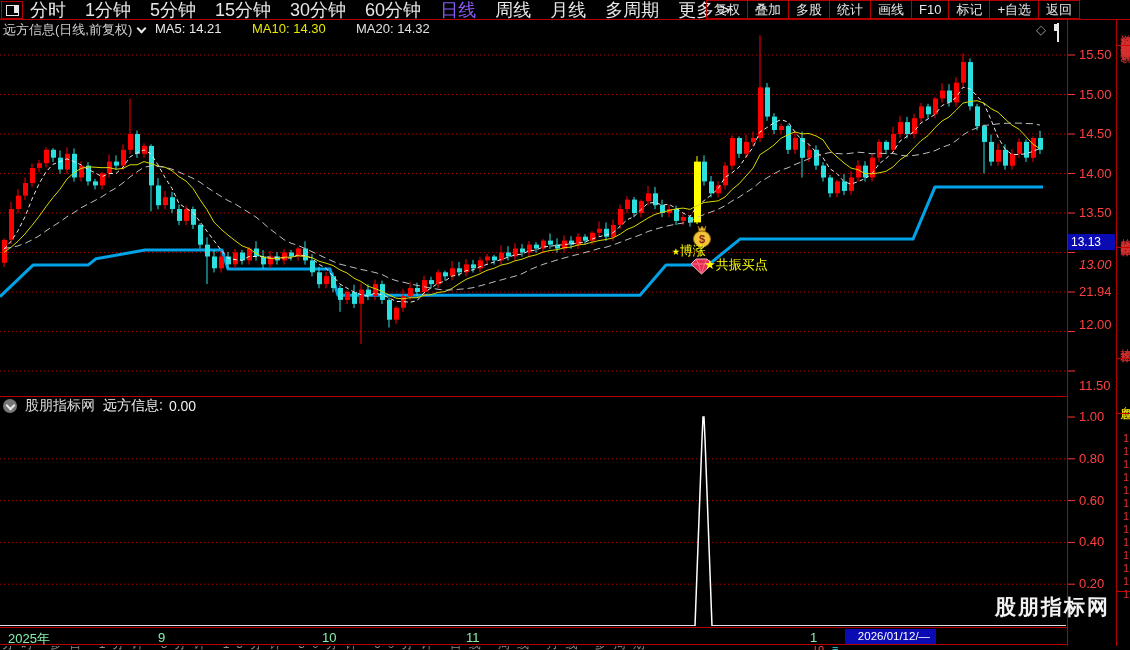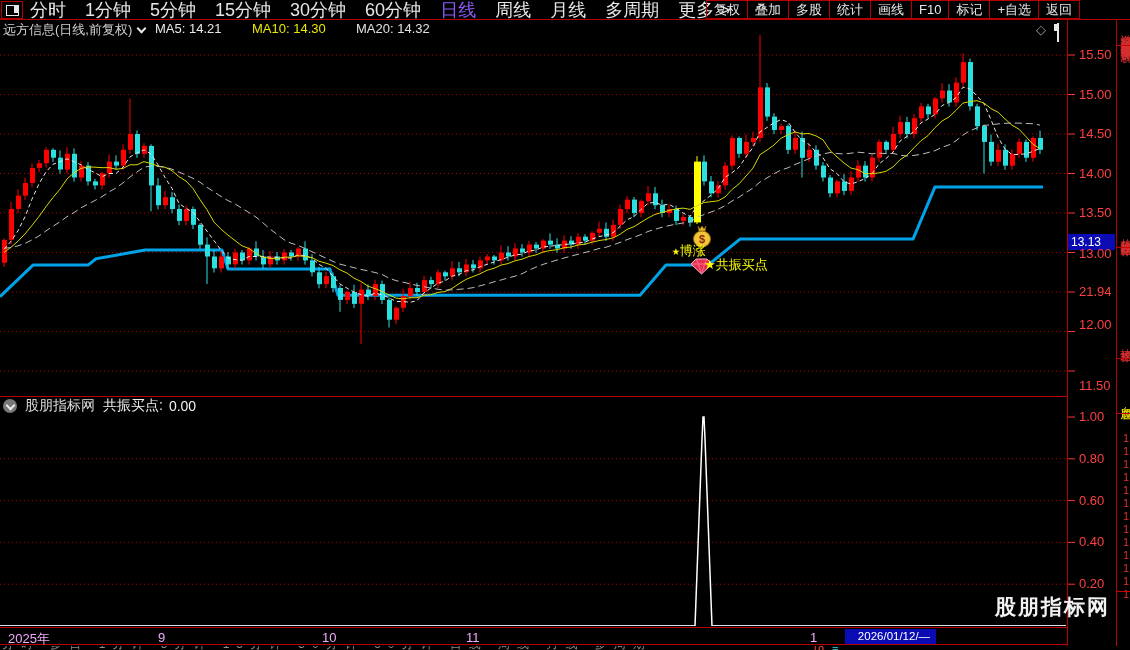--- a/index.html
+++ b/index.html
@@ -24,21 +24,21 @@
   #infobar{left:0;top:20px;width:1130px;height:18px;}
   .t13{font-size:13px;white-space:nowrap;}
   .chev-circle{width:14px;height:14px;border-radius:50%;background:#777;position:relative;}
   .chev-circle i{position:absolute;left:4px;top:3px;width:5px;height:5px;
                  border-right:2px solid #e8e8e8;border-bottom:2px solid #e8e8e8;transform:rotate(45deg);}
   .diamond-outline{color:#9a9a9a;font-size:13px;line-height:13px;}
   
   .redline{background:#b40000;}
   
   .pricelabel{position:absolute;left:1079px;color:#ff4040;font-size:13px;line-height:14px;}
-  .datelabel{position:absolute;top:630px;color:#f0abfc;font-size:13px;}
+  .datelabel{position:absolute;top:630px;color:#86efac;font-size:13px;}
   .bluebox{position:absolute;background:#0b0bb4;color:#ffffff;padding-left:7px;}
   
   #ind-header{left:3px;top:398px;height:16px;display:flex;align-items:center;gap:8px;}
   
   .sig-label{position:absolute;color:#ffff00;font-size:13px;white-space:nowrap;}
   
   #right-strip{left:1117px;top:20px;width:13px;height:630px;overflow:hidden;background:#000;}
   .vtext{position:absolute;left:3px;writing-mode:vertical-rl;text-orientation:upright;
          font-size:11px;line-height:12px;letter-spacing:1px;white-space:nowrap;}
   .strip-sep{position:absolute;left:1117px;width:13px;height:1px;background:#c80000;}
@@ -477,21 +477,21 @@
 
   <div class="abs redline" style="left:1067px;top:20px;width:1px;height:630px;"></div>
   <div class="abs redline" style="left:1116px;top:20px;width:1px;height:630px;"></div>
   <div class="abs redline" style="left:0;top:396px;width:1067px;height:1px;"></div>
 
   <div class="abs" id="ind-header">
     <span class="chev-circle">
         <i></i>
       </span>
     <span class="t13" style="color:#dedede;font-size:14px;">股朋指标网</span>
-    <span class="t13" style="color:#f0f0f0;font-size:14px;">共振买点:</span>
+    <span class="t13" style="color:#f0f0f0;font-size:14px;">远方信息:</span>
     <span class="t13" style="color:#f0f0f0;font-size:14px;margin-left:-2px;">0.00</span>
   </div>
 
   <div class="abs" style="left:0;top:627px;width:1067px;height:18px;background:#000;
        border-top:1px solid #b40000;border-bottom:1px solid #b40000;box-sizing:border-box;"></div>
   <div id="date-labels">
       <div class="datelabel" style="left: 8px;">2025年</div>
       <div class="datelabel" style="left: 158px;">9</div>
       <div class="datelabel" style="left: 322px;">10</div>
       <div class="datelabel" style="left: 466px;">11</div>
@@ -524,21 +524,21 @@
 
   <div class="abs" id="watermark">
     <div id="wm1">股朋指标网</div>
   </div>
 
 <div class="pricelabel" style="top: 48px;">15.50</div>
     <div class="pricelabel" style="top: 87.5px;">15.00</div>
     <div class="pricelabel" style="top: 127px;">14.50</div>
     <div class="pricelabel" style="top: 166.5px;">14.00</div>
     <div class="pricelabel" style="top: 206px;">13.50</div>
-    <div class="pricelabel" style="top: 247px;">13.00</div>
+    <div class="pricelabel" style="top: 258px; font-style: italic;">13.00</div>
     <div class="pricelabel" style="top: 285px;">21.94</div>
     <div class="pricelabel" style="top: 318px; text-align: right;">12.00</div>
     <div class="pricelabel" style="top: 364px; margin-top: 15px;">11.50</div>
     <div class="pricelabel" style="top: 410px;">1.00</div>
     <div class="pricelabel" style="top: 451.8px;">0.80</div>
     <div class="pricelabel" style="top: 493.6px;">0.60</div>
     <div class="pricelabel" style="top: 535.4px;">0.40</div>
     <div class="pricelabel" style="top: 577.2px;">0.20</div>
     <div class="strip-sep" style="top: 45px;"></div>
     <div class="strip-sep" style="top: 247px;"></div>

